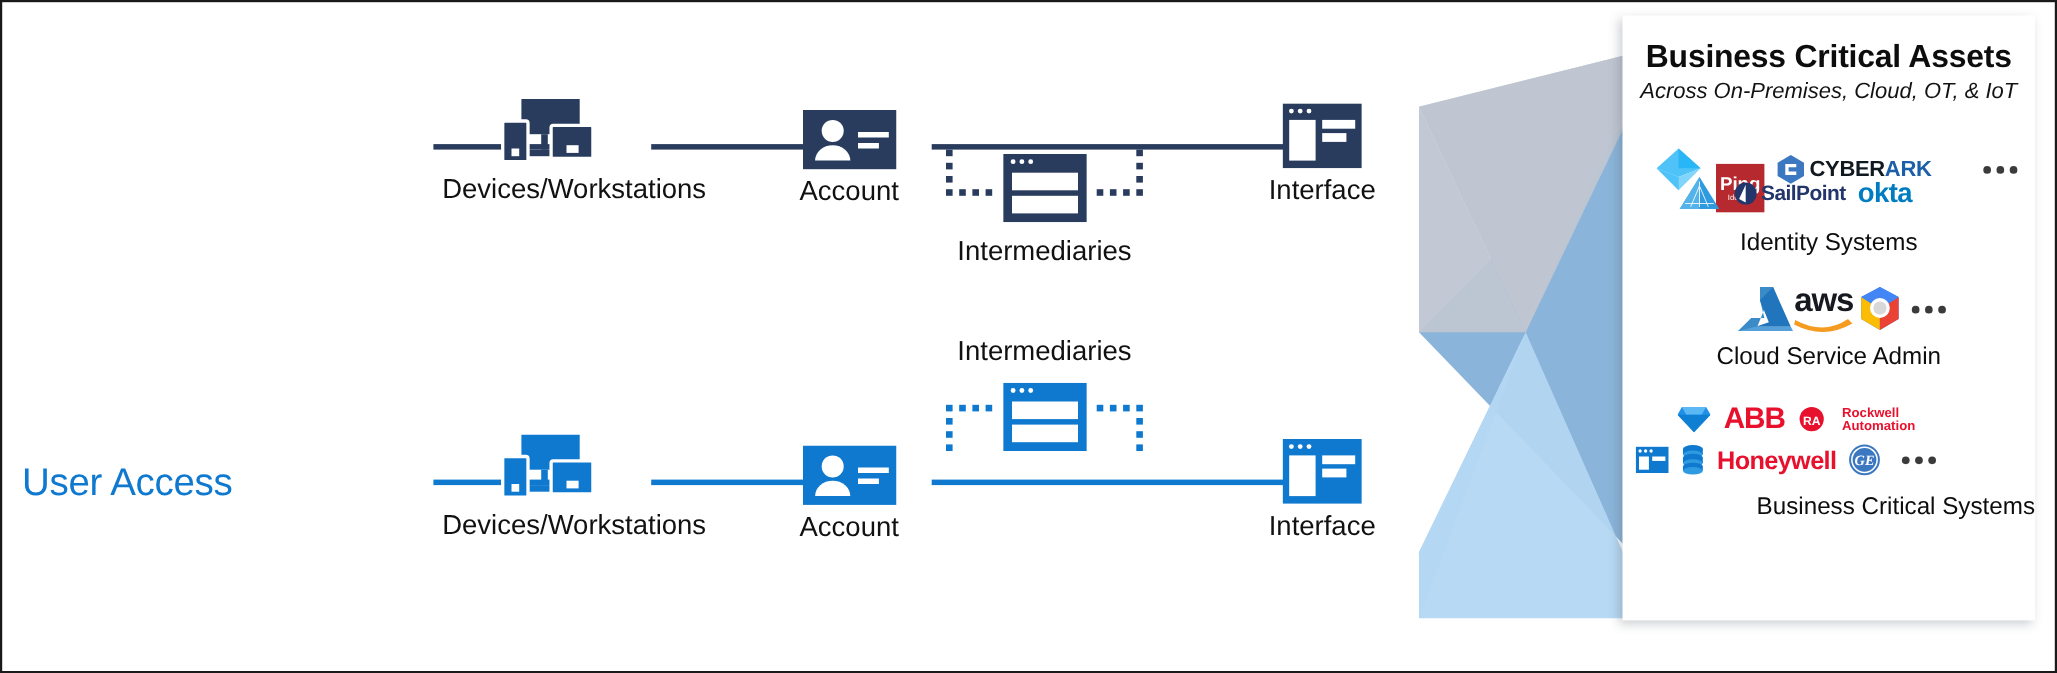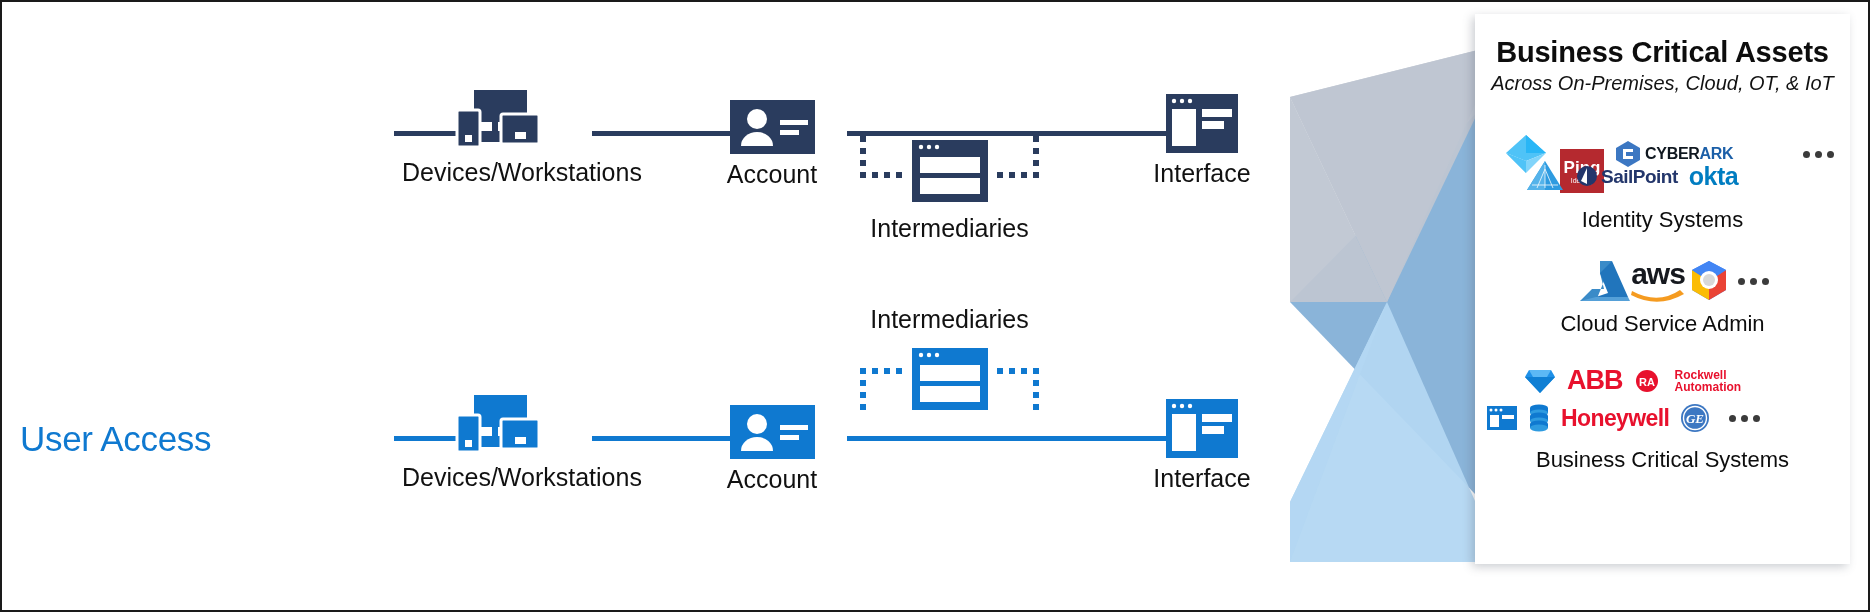--- a/index.html
+++ b/index.html
@@ -304,21 +304,21 @@
           <div style="background:#B5292F; width:44px; height:44px; display:flex; flex-direction:column; align-items:center; justify-content:center; color:#fff;margin-top:34px;">
             <span class="txtlogo" style="font-size:17px;">Ping</span>
             <span style="font-size:7px; margin-top:1px;">Identity</span>
           </div>
 
           <div style="display:flex; align-items:center; gap:4px;">
             <svg width="26" height="28" viewBox="0 0 26 28">
               <polygon points="13,1 25,8 25,20 13,27 1,20 1,8" fill="#3C77C2"></polygon>
               <path d="M8 9 h10 v3 h-7 v4 h7 v3 h-10 z" fill="#ffffff"></path>
             </svg>
-            <span class="txtlogo" style="font-size:16px; letter-spacing:-0.3px;"><span style="color:#101820;">CYBER</span><span style="color:#1B5FA8;">ARK</span></span>
+            <span class="txtlogo" style="font-size:20px; letter-spacing:-0.3px;"><span style="color:#101820;">CYBER</span><span style="color:#1B5FA8;">ARK</span></span>
           </div>
         </div>
 
         <div class="logo-line" style="position:absolute; left:50px; top:44px; gap:11px;">
 
           <svg width="40" height="34" viewBox="0 0 40 34">
             <polygon points="20,2 38,31 2,31" fill="#2E9BE0"></polygon>
             <polygon points="20,2 20,31 2,31" fill="#55B3EA"></polygon>
             <g stroke="#ffffff" stroke-width="0.9" opacity="0.85">
               <line x1="20" y1="6" x2="20" y2="29"></line>
@@ -436,17 +436,17 @@
             <circle cx="15" cy="15" r="11.5" fill="none" stroke="#ffffff" stroke-width="1.4"></circle>
             <text x="15" y="20" font-size="13" font-style="italic" font-weight="bold" fill="#ffffff" text-anchor="middle" font-family="Liberation Serif, serif">GE</text>
           </svg>
           <div class="dots" style="margin-left:8px;">
               <i></i>
               <i></i>
               <i></i>
             </div>
         </div>
       </div>
-      <div class="group-label" style="margin-top:4px;">Business Critical Systems</div>
+      <div class="group-label" style="margin-top:4px;text-align:right;">Business Critical Systems</div>
     </div>
 
   </div>
 </div>
 
 </body></html>

